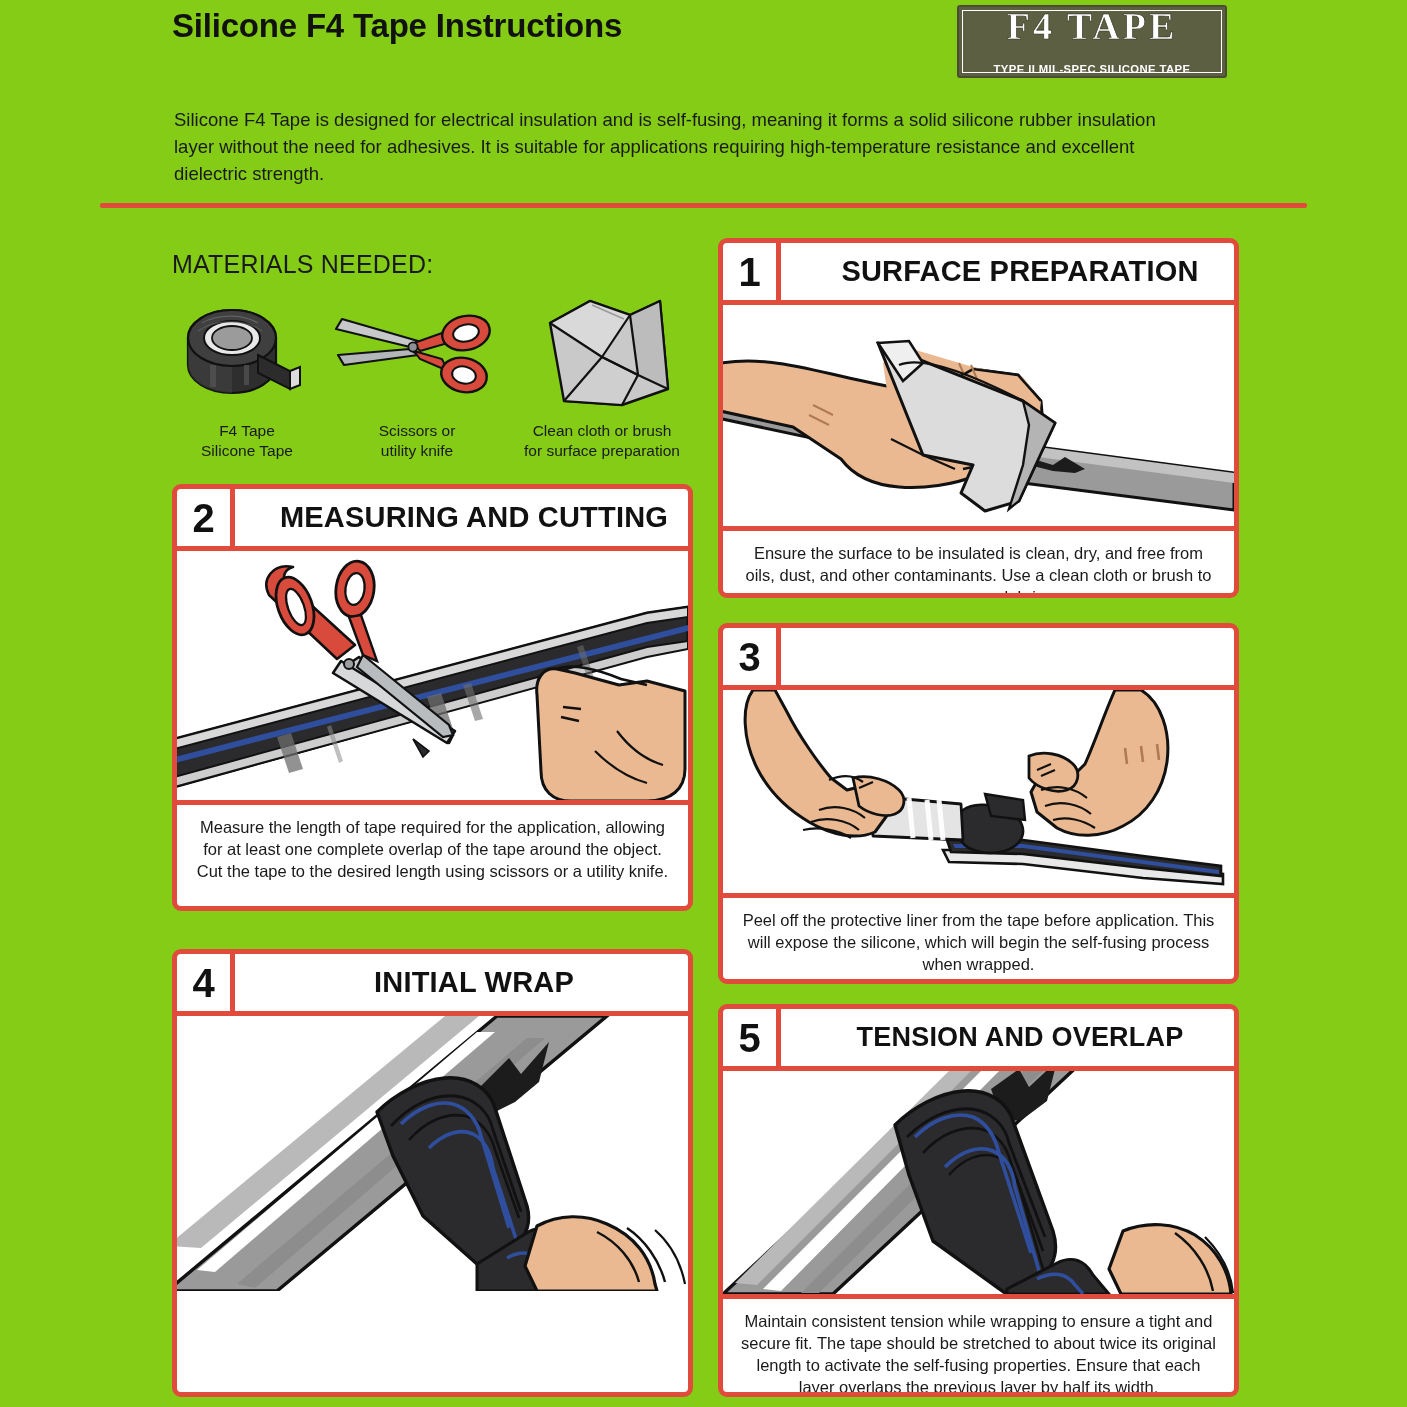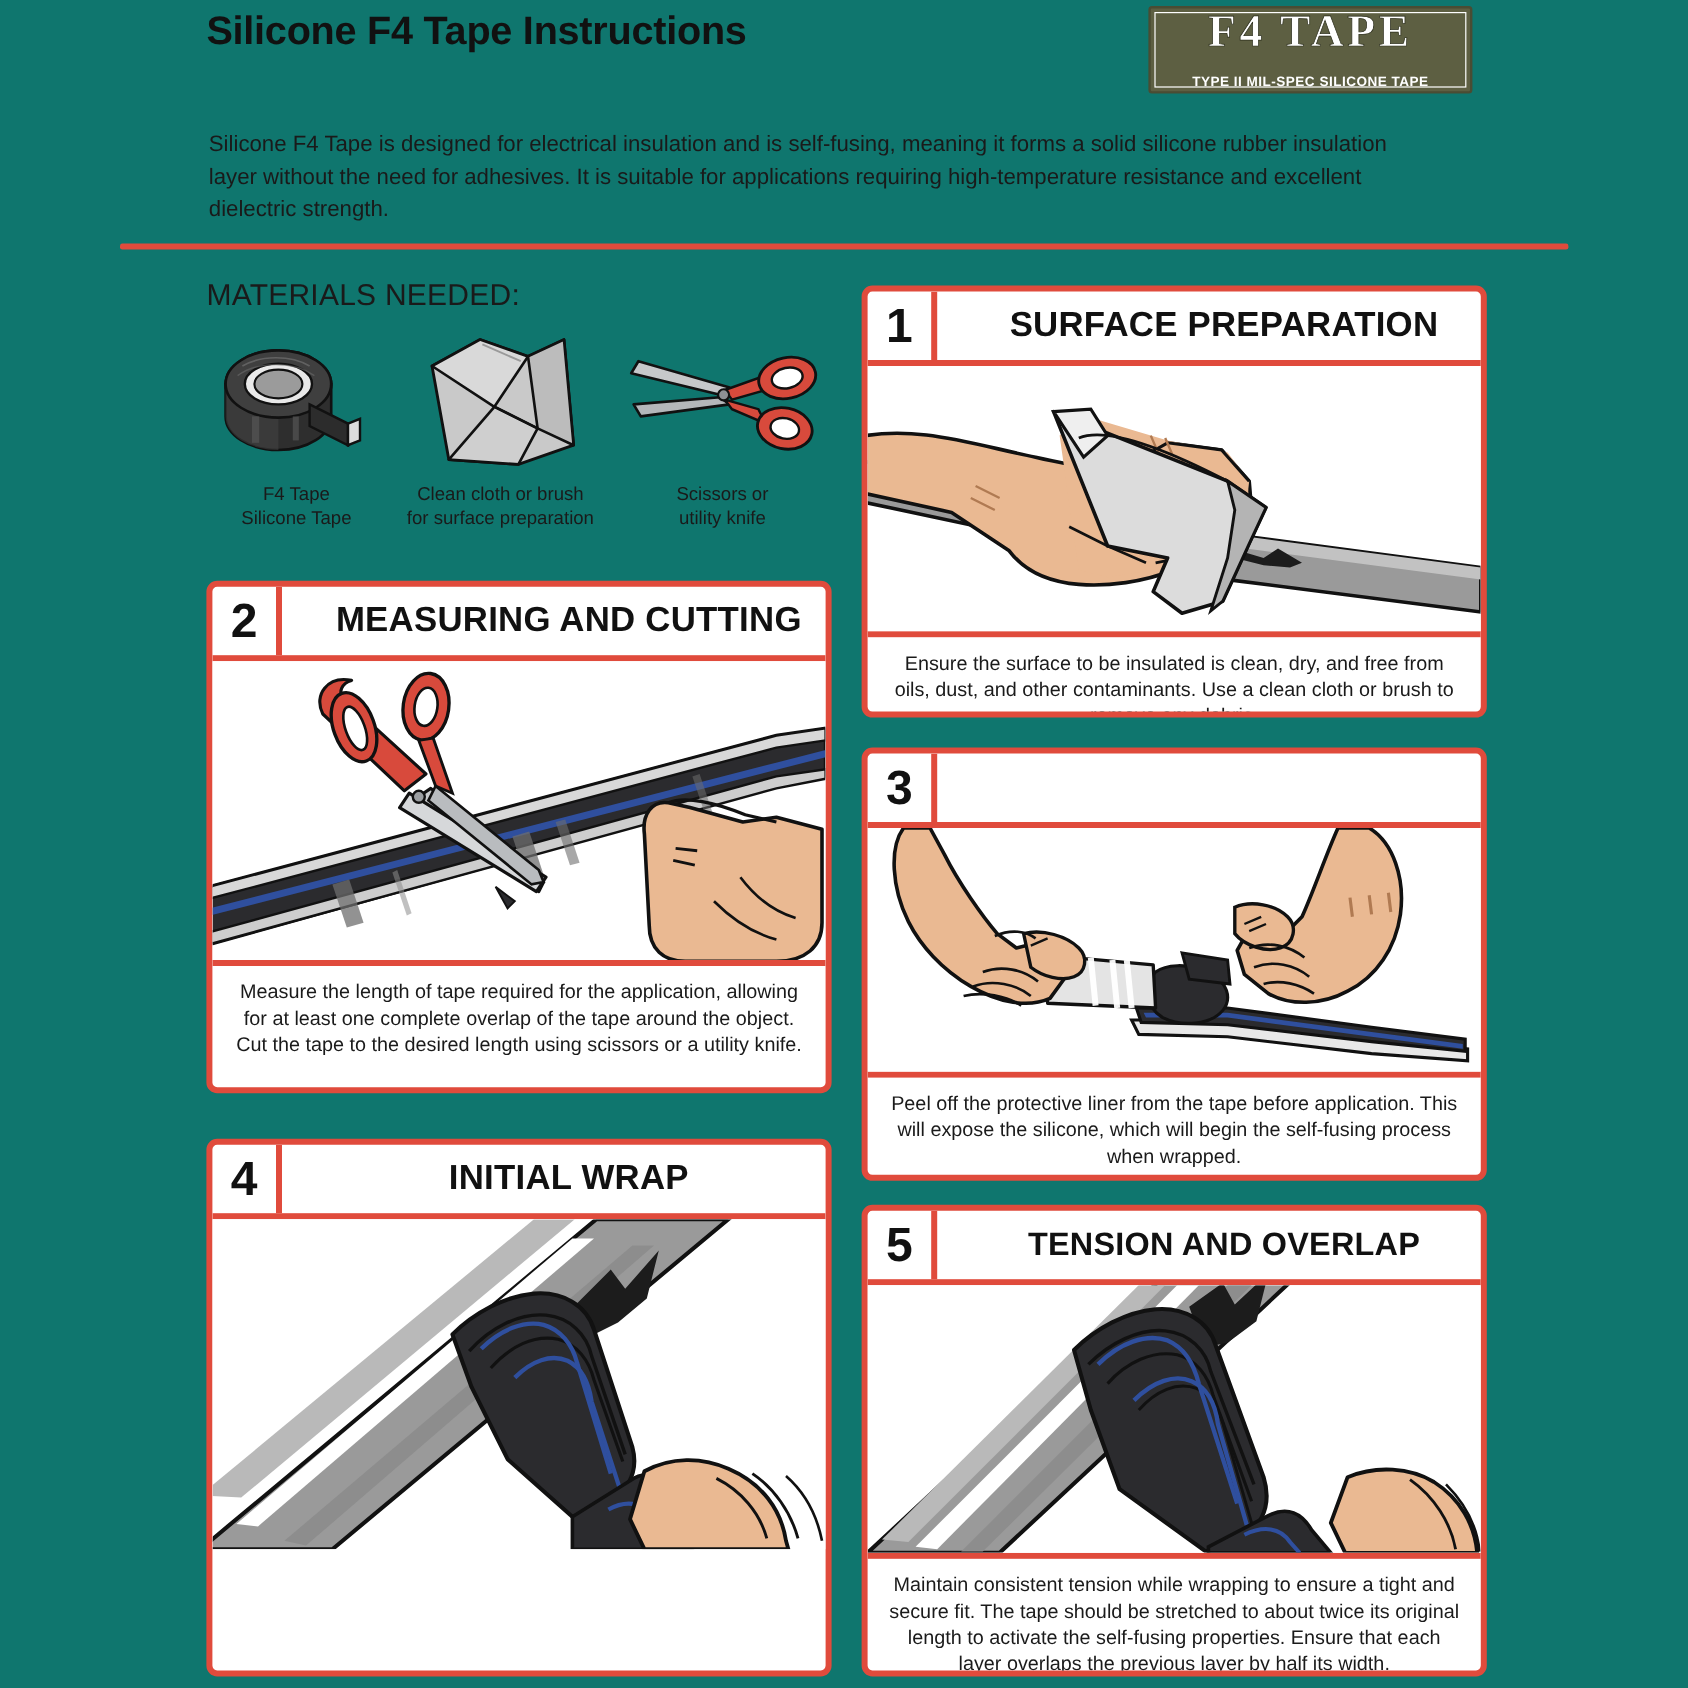--- a/index.html
+++ b/index.html
@@ -2,21 +2,21 @@
 <html><head>
 <meta charset="utf-8">
 <style>
   * { box-sizing: border-box; margin: 0; padding: 0; }
   html, body {
     width: 1407px; height: 1407px;
     background: #ffffff;
     font-family: "Liberation Sans", sans-serif;
     overflow: hidden;
   }
-  .page { position: relative; width: 1407px; height: 1407px; background: #0f766e; }
+  .page { position: relative; width: 1407px; height: 1407px; background: #84cc16; }
 
   
   .header { position: absolute; left: 0; top: 0; width: 1407px; height: 200px; }
   .title {
     position: absolute; left: 172px; top: 6px;
     width: 620px;
     font-size: 33px; font-weight: bold; line-height: 1.22;
     color: #111111; letter-spacing: -0.2px;
   }
   .intro {
@@ -46,21 +46,21 @@
   .logo-sub {
     font-size: 11.3px; font-weight: bold; color: #ffffff;
     letter-spacing: 0.4px; margin-top: 18px;
   }
   .divider {
     position: absolute; left: 100px; top: 203px;
     width: 1207px; height: 5px; background: #e04b3c; border-radius: 2px;
   }
 
   
-  .materials { position: absolute; left: 172px; top: 232px; width: 530px; }
+  .materials { position: absolute; left: 172px; top: 250px; width: 530px; }
   .materials-title {
     font-size: 25px; font-weight: 500; color: #1a1a1a; letter-spacing: 0.2px;
   }
   .materials-row {
     display: flex; margin-top: 14px; width: 520px;
   }
   .material { text-align: center; position: relative; }
   .material:nth-child(1) { width: 150px; }
   .material:nth-child(2) { width: 190px; }
   .material:nth-child(3) { width: 180px; }
@@ -154,49 +154,49 @@
             <rect x="38" y="72" width="6" height="22" fill="#565656" opacity="0.7"></rect>
             <rect x="72" y="72" width="5" height="20" fill="#565656" opacity="0.7"></rect>
           </svg>
         </div>
         <div class="material-label" style="white-space:pre-line">F4 Tape
 Silicone Tape</div>
       </div>
 
       <div class="material">
         <div class="material-art">
-          <svg width="190" height="120" viewBox="0 0 190 120">
-            <path d="M52 108 L38 30 L78 8 L118 22 L148 8 L156 96 L110 112 Z" fill="#c9c9c9" stroke="#111" stroke-width="2.4" stroke-linejoin="round"></path>
-            <path d="M38 30 L78 8 L118 22 L90 64 Z" fill="#d9d9d9" stroke="#111" stroke-width="2.2" stroke-linejoin="round"></path>
-            <path d="M118 22 L148 8 L156 96 L126 82 Z" fill="#bcbcbc" stroke="#111" stroke-width="2.2" stroke-linejoin="round"></path>
-            <path d="M90 64 L52 108 L110 112 L126 82 Z" fill="#cfcfcf" stroke="#111" stroke-width="2.2" stroke-linejoin="round"></path>
-            <path d="M90 64 L126 82" stroke="#111" stroke-width="2" fill="none"></path>
-            <path d="M80 12 L112 26" stroke="#9a9a9a" stroke-width="1.6" fill="none"></path>
-          </svg>
-        </div>
-        <div class="material-label" style="white-space:pre-line">Clean cloth or brush
-for surface preparation</div>
-      </div>
-
-      <div class="material">
-        <div class="material-art">
           <svg width="180" height="120" viewBox="0 0 180 120">
             <path d="M14 36 L88 54 L96 48 L20 26 Z" fill="#c6c8ca" stroke="#111" stroke-width="2.2" stroke-linejoin="round"></path>
             <path d="M16 62 L88 56 L96 62 L22 72 Z" fill="#b4b7ba" stroke="#111" stroke-width="2.2" stroke-linejoin="round"></path>
             <path d="M92 50 L120 40 L126 50 L98 58 Z" fill="#d84a3c" stroke="#111" stroke-width="2"></path>
             <path d="M92 58 L120 66 L126 78 L98 66 Z" fill="#d84a3c" stroke="#111" stroke-width="2"></path>
             <ellipse cx="144" cy="40" rx="24" ry="17" transform="rotate(-12 144 40)" fill="#d84a3c" stroke="#111" stroke-width="2.4"></ellipse>
             <ellipse cx="144" cy="40" rx="13" ry="8.5" transform="rotate(-12 144 40)" fill="#ffffff" stroke="#111" stroke-width="2"></ellipse>
             <ellipse cx="142" cy="82" rx="23" ry="17" transform="rotate(12 142 82)" fill="#d84a3c" stroke="#111" stroke-width="2.4"></ellipse>
             <ellipse cx="142" cy="82" rx="12" ry="8.5" transform="rotate(12 142 82)" fill="#ffffff" stroke="#111" stroke-width="2"></ellipse>
             <circle cx="91" cy="54" r="4.6" fill="#8d9094" stroke="#111" stroke-width="1.8"></circle>
           </svg>
         </div>
         <div class="material-label" style="white-space:pre-line">Scissors or
 utility knife</div>
+      </div>
+
+      <div class="material">
+        <div class="material-art">
+          <svg width="190" height="120" viewBox="0 0 190 120">
+            <path d="M52 108 L38 30 L78 8 L118 22 L148 8 L156 96 L110 112 Z" fill="#c9c9c9" stroke="#111" stroke-width="2.4" stroke-linejoin="round"></path>
+            <path d="M38 30 L78 8 L118 22 L90 64 Z" fill="#d9d9d9" stroke="#111" stroke-width="2.2" stroke-linejoin="round"></path>
+            <path d="M118 22 L148 8 L156 96 L126 82 Z" fill="#bcbcbc" stroke="#111" stroke-width="2.2" stroke-linejoin="round"></path>
+            <path d="M90 64 L52 108 L110 112 L126 82 Z" fill="#cfcfcf" stroke="#111" stroke-width="2.2" stroke-linejoin="round"></path>
+            <path d="M90 64 L126 82" stroke="#111" stroke-width="2" fill="none"></path>
+            <path d="M80 12 L112 26" stroke="#9a9a9a" stroke-width="1.6" fill="none"></path>
+          </svg>
+        </div>
+        <div class="material-label" style="white-space:pre-line">Clean cloth or brush
+for surface preparation</div>
       </div>
 
     </div>
   </div>
 
   <div class="card" id="card1">
     <div class="card-head">
       <div class="card-num">1</div>
       <div class="card-title">SURFACE PREPARATION</div>
     </div>

